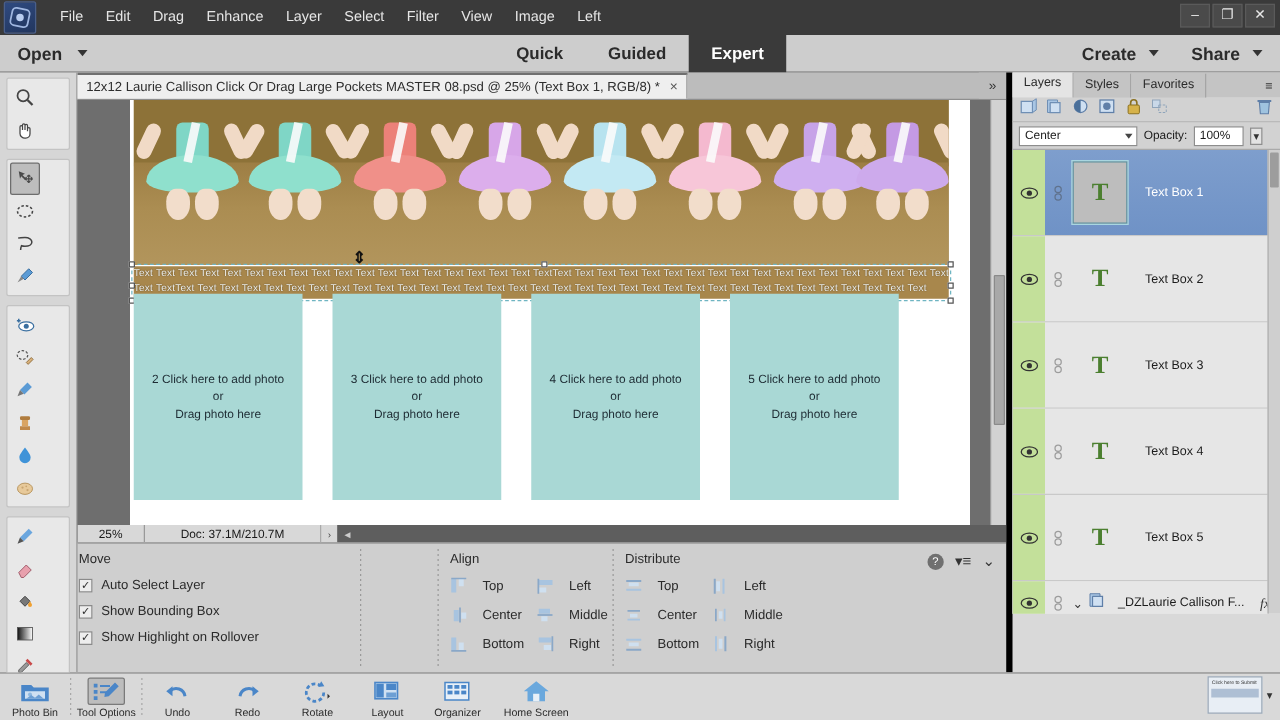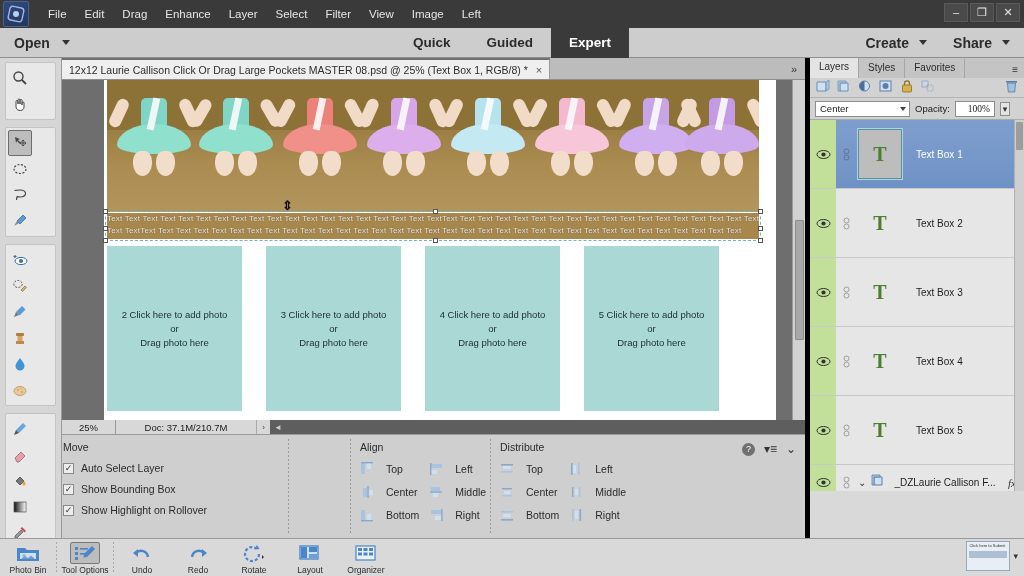--- a/index.html
+++ b/index.html
@@ -156,21 +156,21 @@
   }
   .handle {
     position:absolute; width:5px; height:5px; background:#fff;
     border:1px solid #555;
   }
   .rot-cursor {
     position:absolute; left:175px; top:118px; color:#111; font-size:13px; font-weight:bold;
   }
 
   
-  .pockets { position:absolute; left:3px; top:166px; width:612px; height:165px; display:flex; gap:24px; }
+  .pockets { position:absolute; left:3px; top:155px; width:612px; height:165px; display:flex; gap:24px; }
   .pocket {
     flex:1; background:#a9d8d5; display:flex; flex-direction:column;
     align-items:center; justify-content:center; gap:1px;
   }
   .pocket-line { font-size:9.5px; color:#1d2b33; text-align:center; line-height:13px; }
 
   
   .statusbar {
     position:absolute; left:62px; top:420px; width:743px; height:14px;
     background:#3d3d3d; display:flex; align-items:center;
@@ -799,21 +799,21 @@
             <rect x="1" y="2" width="11" height="1.6" fill="#5f7fa8"></rect>
           </svg></span>
     </div>
 
     <div class="lp-blend">
       <div class="combo" style="width:95px;">
         <span>Center</span>
         <span class="cb-ar"></span>
       </div>
       <span class="lp-opacity-label">Opacity:</span>
-      <div class="combo" style="width:40px;justify-content:flex-end;font-family:Liberation Serif, serif;">
+      <div class="combo" style="width:40px;justify-content:flex-start;">
         <span>100%</span>
       </div>
       <span style="font-size:9px;color:#333;border:1px solid #8d8d8d;background:#e3e3e3;padding:1px 2px;line-height:10px;">▾</span>
     </div>
 
     <div class="lp-list">
 
       <div class="lrow sel">
         <div class="lvis">
           <svg width="15" height="11" viewBox="0 0 15 11">
@@ -1014,20 +1014,29 @@
               <rect x="9.5" y="4" width="4" height="3"></rect>
               <rect x="15" y="4" width="4" height="3"></rect>
               <rect x="4" y="8.5" width="4" height="3"></rect>
               <rect x="9.5" y="8.5" width="4" height="3"></rect>
               <rect x="15" y="8.5" width="4" height="3"></rect>
             </g>
           </svg>
       </div>
       <div class="tb-lab">Organizer</div>
     </div>
+    <div class="tb-item" style="width:70px;">
+      <div class="tb-ico">
+        <svg width="24" height="19" viewBox="0 0 24 19">
+            <path d="M12 1L2 9h3v8h14V9h3z" fill="#6aa8dd"></path>
+            <rect x="9.5" y="11" width="5" height="6" fill="#e8f0f8"></rect>
+          </svg>
+      </div>
+      <div class="tb-lab">Home Screen</div>
+    </div>
 
     <div class="tb-right">
       <div class="mini-thumb">
         <div class="mini-txt">Click here to Submit</div>
         <div class="mini-band"></div>
       </div>
       <span style="font-size:9px;color:#333;margin-top:12px;margin-left:3px;">▾</span>
     </div>
   </div>
 

